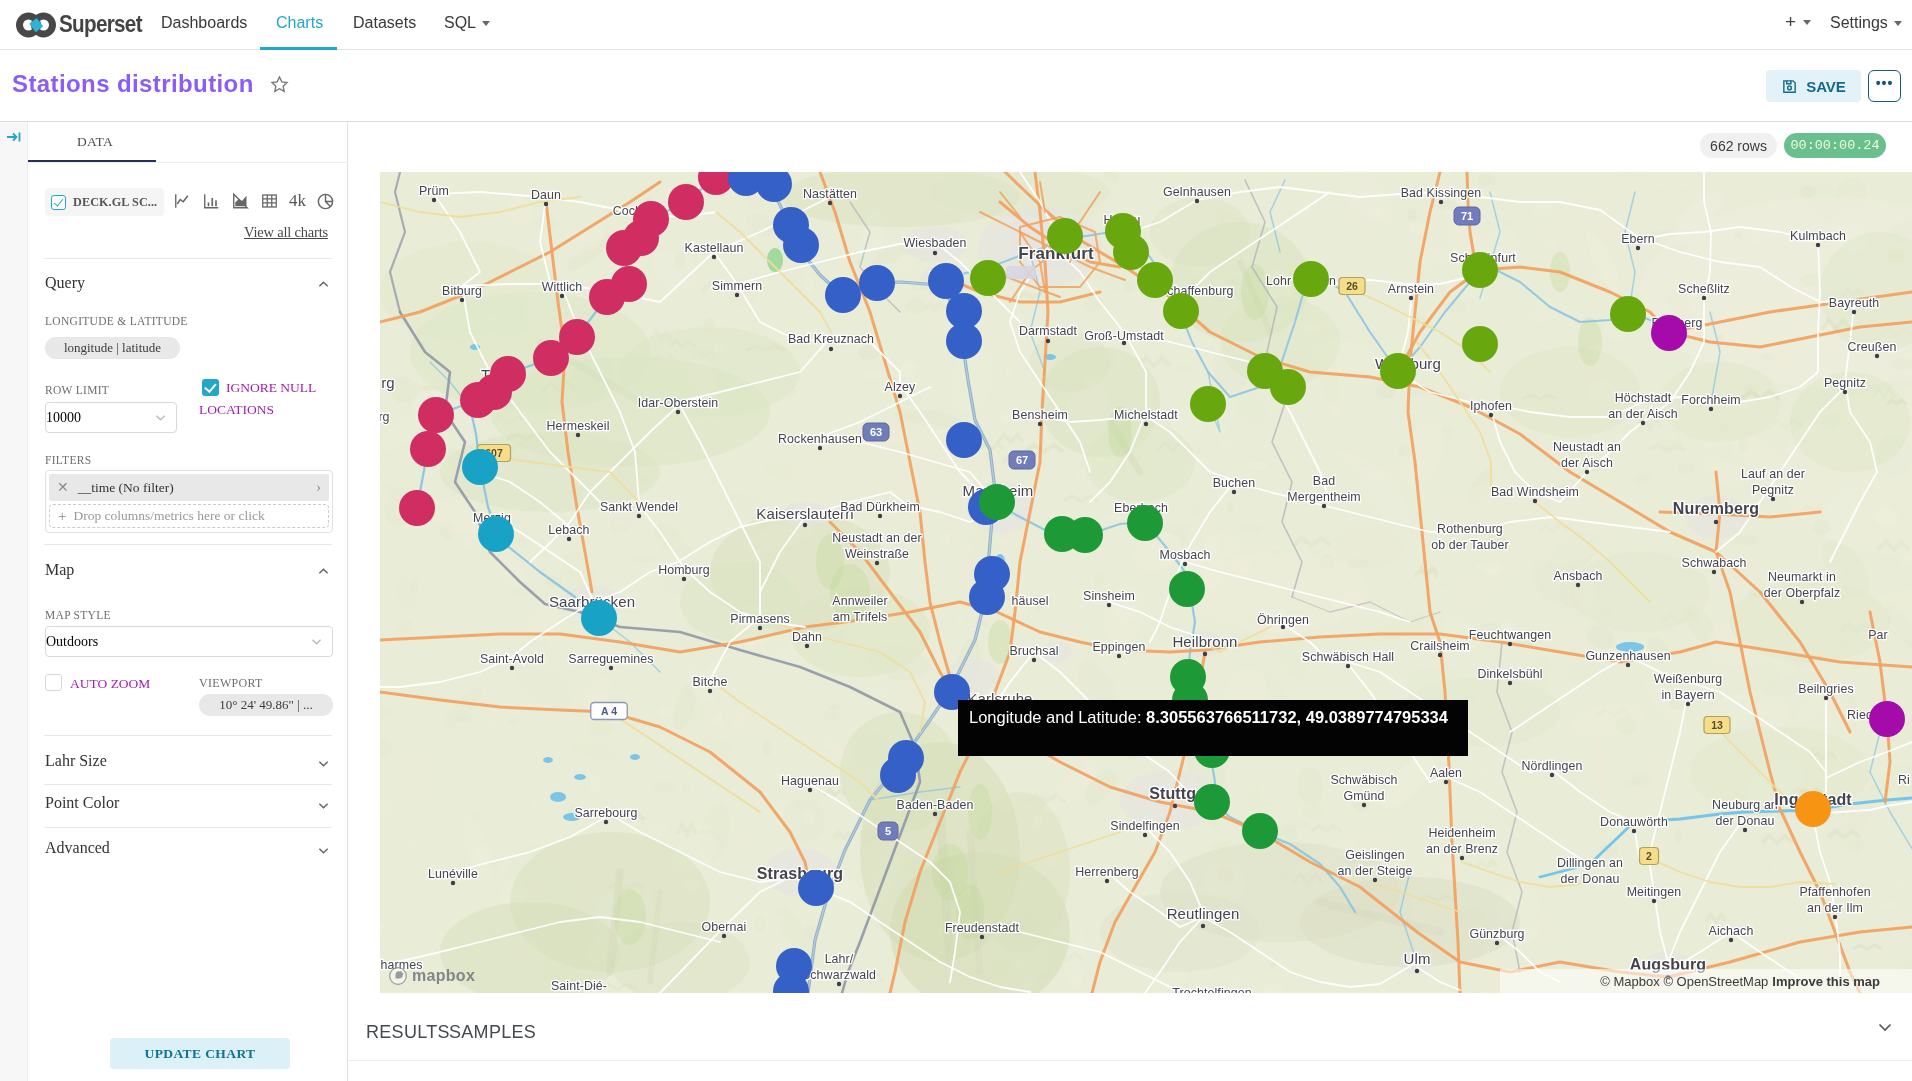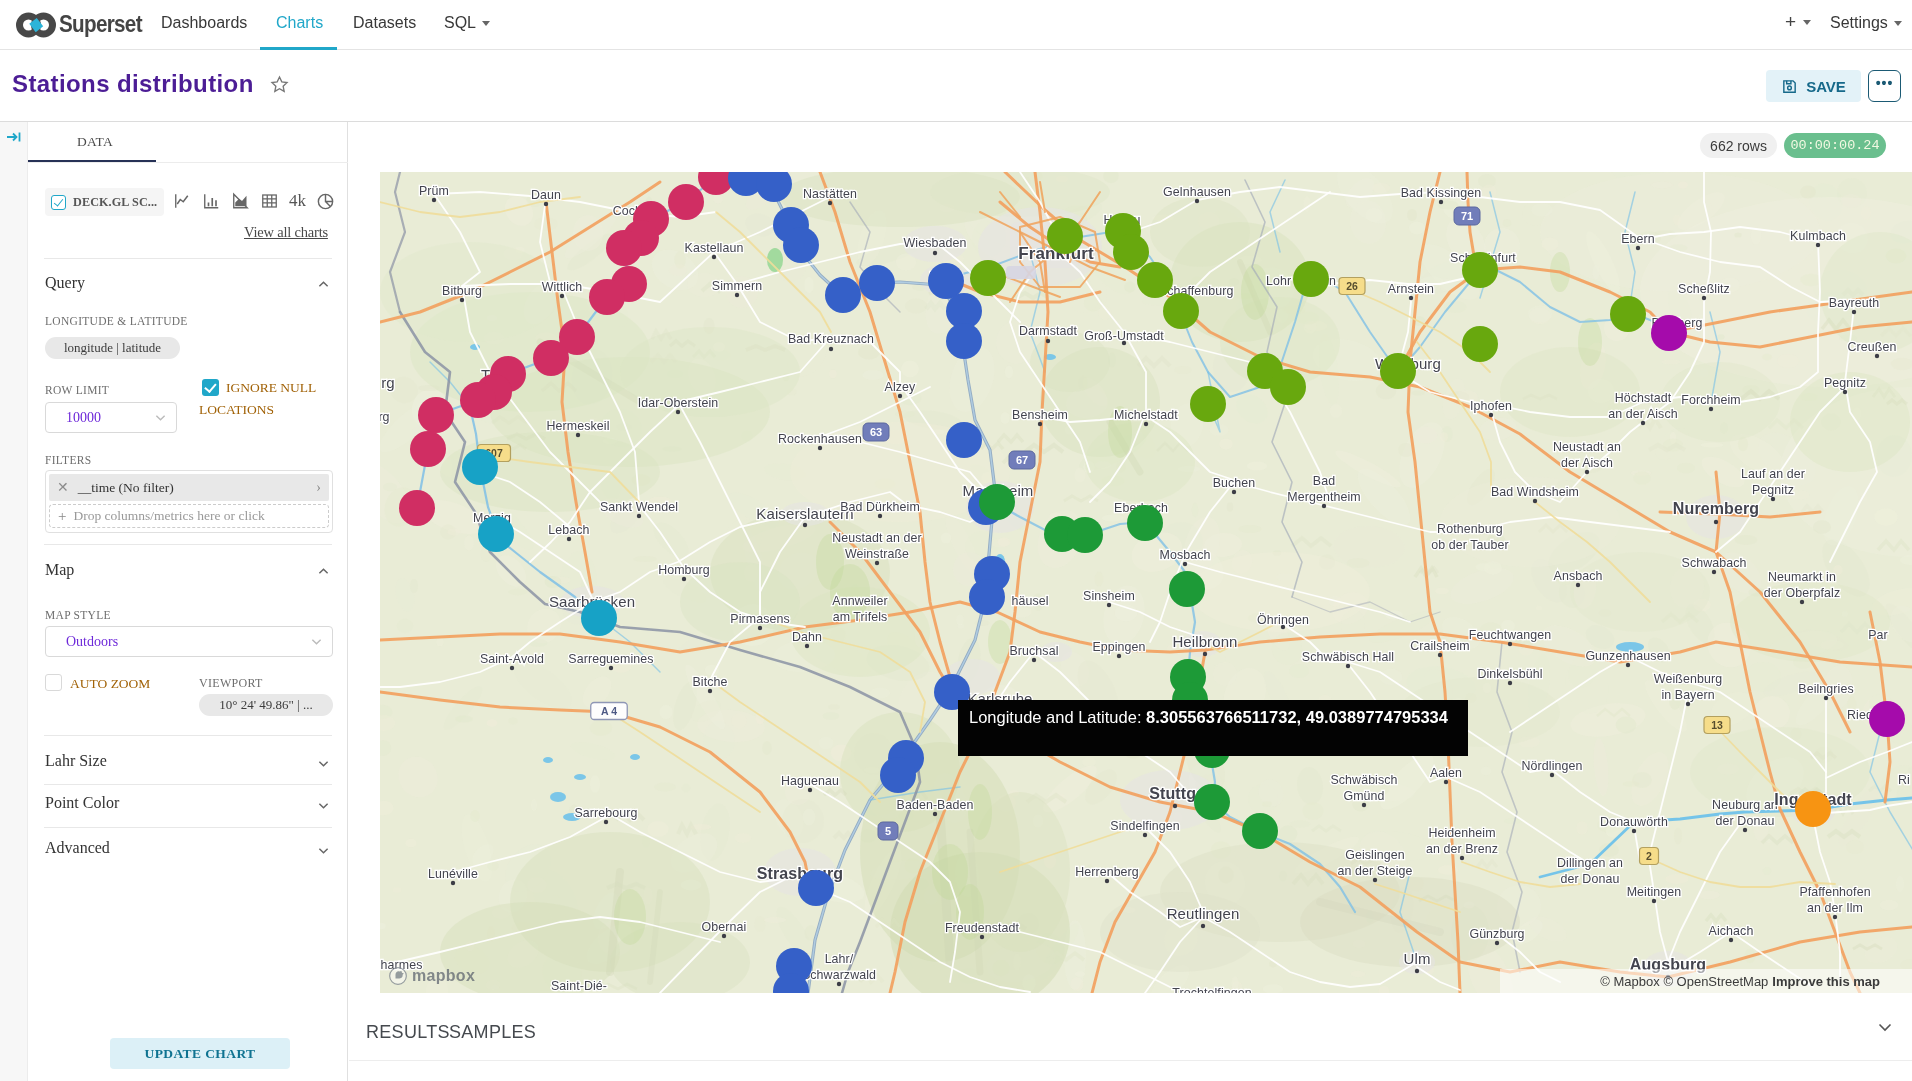--- a/index.html
+++ b/index.html
@@ -13,21 +13,21 @@
   letter-spacing:-0.8px; transform:scaleX(.86); transform-origin:left center; }
 .navitem { position:absolute; top:14px; font-size:16px; color:#383838; }
 .navitem.active { color:#20a7c9; }
 .charts-underline { position:absolute; left:260px; top:47px; width:77px; height:3px; background:#20a7c9; }
 .caret { display:inline-block; width:0; height:0; border-left:4.5px solid transparent;
   border-right:4.5px solid transparent; border-top:5.5px solid #666; vertical-align:middle;
   margin-left:6px; }
 
 .titlebar { position:absolute; left:0; top:50px; width:1912px; height:72px; background:#fff;
   border-bottom:1px solid #dcdcdc; z-index:29; }
-.title { position:absolute; left:12px; top:20px; font-size:24px; font-weight:bold; color:#4c1d95; letter-spacing:.4px; }
+.title { position:absolute; left:12px; top:20px; font-size:24px; font-weight:bold; color:#8b5cf6; letter-spacing:.4px; }
 .star { position:absolute; left:270px; top:25px; }
 .metapills { position:absolute; left:299px; top:20px; width:465px; height:32px; background:#f4f4f4;
   border-radius:4px; display:flex; align-items:center; justify-content:space-between; padding:0 11px;
   font-size:15px; color:#51525c; white-space:nowrap; }
 .metapills .item { display:flex; align-items:center; gap:9px; }
 .savebtn { position:absolute; left:1766px; top:20px; width:95px; height:32px; background:#e3f2f8;
   border-radius:4px; display:flex; align-items:center; justify-content:center; gap:8px;
   color:#16698a; font-weight:bold; font-size:15px;text-align:center; }
 .dotsbtn { position:absolute; left:1868px; top:20px; width:33px; height:32px; background:#fff;
   border:1.5px solid #1b5a74; border-radius:6px; color:#1b5a74; font-weight:bold;
@@ -52,28 +52,28 @@
 .viewall { position:absolute; left:216px; top:102px; font-size:14.5px; color:#484848;
   text-decoration:underline; letter-spacing:-.2px; }
 .sep { position:absolute; left:16px; width:288px; height:1px; background:#e8e8e8; }
 .sechead { position:absolute; left:17px; font-size:16px; color:#333; }
 .chev { position:absolute; width:11px; height:11px; }
 .chev svg { display:block; }
 .lbl { position:absolute; left:17px; font-size:11.5px; color:#6e6e6e; letter-spacing:.3px; }
 .pill { position:absolute; background:#e8e8e8; border-radius:11px; font-size:13px; color:#3c3c3c;
   display:flex; align-items:center; justify-content:center; }
 .selectbox { position:absolute; border:1px solid #d9d9d9; border-radius:4px; background:#fff;
-  font-size:14px; color:#6d28d9; display:flex; align-items:center; padding:0 20px; }
+  font-size:14px; color:#000000; display:flex; align-items:center; padding:0 0; }
 .selcaret { position:absolute; right:10px; }
 .ckbox { position:absolute; width:17px; height:17px; border-radius:3px; }
 .ckbox.on { background:#20a7c9; }
 .ckbox.on:after { content:""; position:absolute; left:5px; top:1.5px; width:4.5px; height:9px;
   border:solid #fff; border-width:0 2px 2px 0; transform:rotate(40deg); }
 .ckbox.off { background:#fff; border:1.5px solid #d9d9d9; }
-.cklabel { position:absolute; font-size:13.5px; color:#a16207; }
+.cklabel { position:absolute; font-size:13.5px; color:#a21caf; }
 .filterbox { position:absolute; left:17px; top:348px; width:288px; height:63px;
   border:1px solid #e0e0e0; border-radius:4px; padding:3px; }
 .filterrow { height:27px; background:#e8e8e8; border-radius:2px; display:flex; align-items:center;
   font-size:13.5px; color:#333; padding:0 8px; gap:9px; }
 .filterrow .x { color:#8c8c8c; font-size:14px; }
 .filterrow .gt { margin-left:auto; color:#8c8c8c; font-size:14px; }
 .droprow { margin-top:3px; height:24px; border:1px dashed #ccc; border-radius:4px; display:flex;
   align-items:center; font-size:13.5px; color:#999; padding:0 8px; gap:7px; }
 .updatebtn { position:absolute; left:82px; top:916px; width:180px; height:31px; background:#dcf0f7;
   border-radius:4px; color:#0f7391; font-weight:bold; font-size:13.5px; letter-spacing:.4px;

